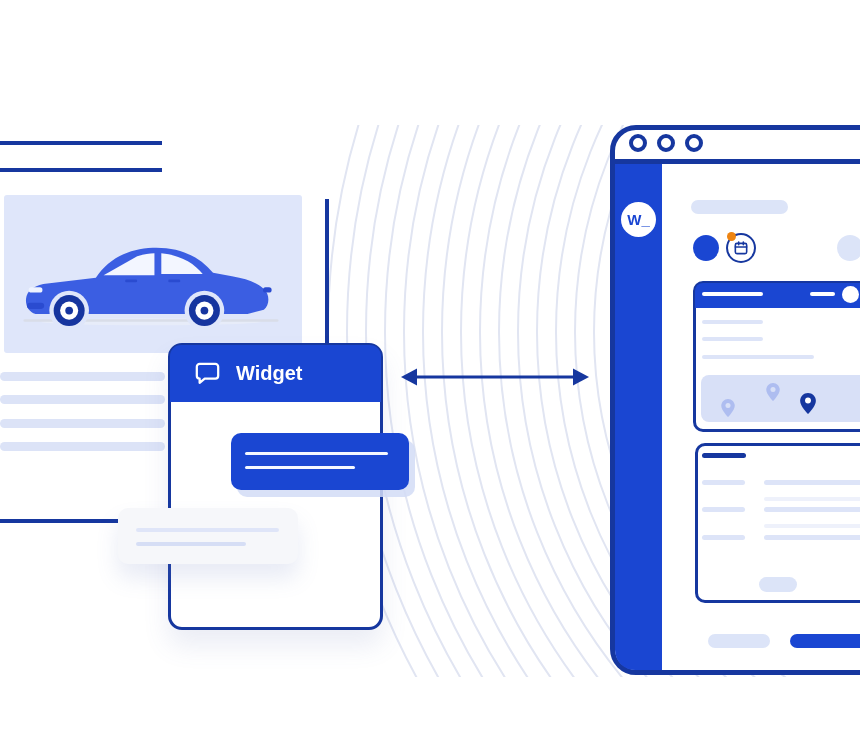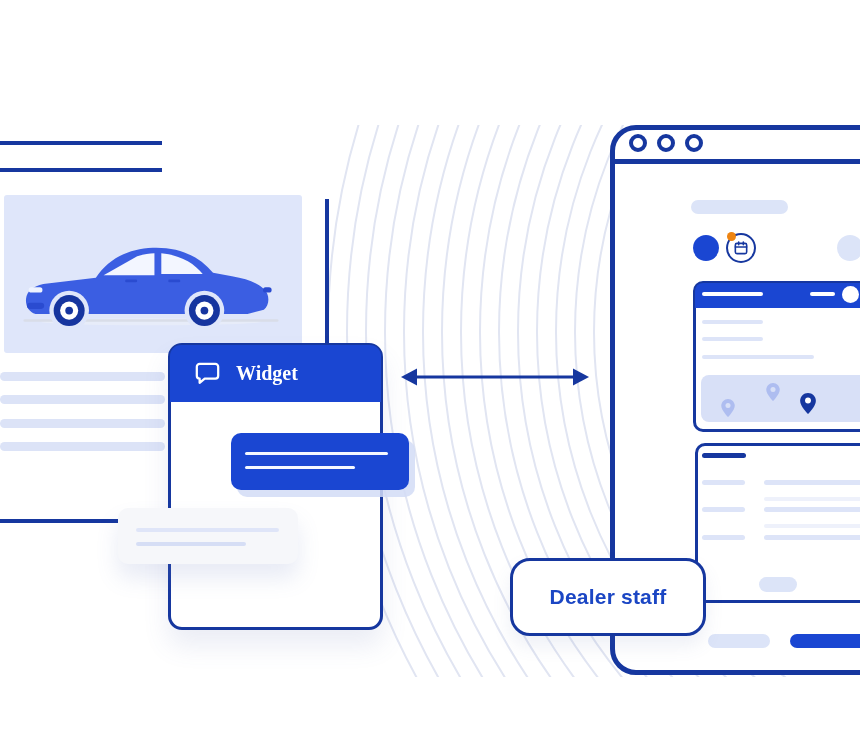--- a/index.html
+++ b/index.html
@@ -21,21 +21,21 @@
   
   .callout{ position:absolute; background:#fff; border:3px solid #16379f; border-radius:20px;
     display:flex; align-items:center; justify-content:center; z-index:6;
     color:#1b46c4; font-weight:bold; font-size:21px; letter-spacing:.2px;
     box-shadow:0 10px 18px rgba(90,110,170,.10); }
   .callout.brand{ left:158px; top:128px; width:236px; height:72px; }
   .callout.dealer{ left:510px; top:558px; width:196px; height:78px; }
   
   .widget{ position:absolute; left:168px; top:343px; width:215px; height:287px;
     background:#fff; border:3px solid #16379f; border-radius:14px; z-index:2;
-    box-shadow:0 16px 26px rgba(90,110,170,.12);font-family:Liberation Serif, serif; }
+    box-shadow:0 16px 26px rgba(90,110,170,.12); }
   .widget-header{ position:absolute; left:-1px; top:-1px; right:-1px; height:57px;
     background:#1a46d2; border-radius:11px 11px 0 0; display:flex; align-items:center; }
   .widget-header .w-icon{ margin-left:24px; display:flex; }
   .widget-title{ color:#fff; font-weight:bold; font-size:20px; margin-left:15px; }
   .bubble{ position:absolute; border-radius:10px; }
   .bubble.agent{ left:231px; top:433px; width:178px; height:57px; background:#1a46d2; z-index:3;
     box-shadow:6px 7px 0 rgba(210,220,246,.85); }
   .bubble.agent .ln{ position:absolute; height:3px; border-radius:2px; background:#f4f7ff; }
   .bubble.visitor{ left:118px; top:508px; width:180px; height:56px; background:#f6f7fa; z-index:3;
     box-shadow:0 14px 22px rgba(110,130,190,.16); }
@@ -178,20 +178,25 @@
   </svg>
 
   <div class="window">
     <div>
       <div class="tl" style="left:14px;"></div>
       <div class="tl" style="left:42px;"></div>
       <div class="tl" style="left:70px;"></div>
       <div class="titlebar-divider"></div>
     </div>
 
+    <div class="sidebar">
+      <div class="app-logo">
+        <span>W_</span>
+      </div>
+    </div>
 
     <div class="pill" style="left:76px;top:70px;width:97px;height:14px;"></div>
     <div class="avatar" style="left:78px;top:105px;background:#1a46d2;"></div>
     <div class="notif-dot"></div>
     <div class="ring-btn">
       <svg width="16" height="16" viewBox="0 0 24 24" fill="none" stroke="#16379f" stroke-width="2.4" stroke-linecap="round">
         <rect x="3.5" y="5" width="17" height="15.5" rx="2.5"></rect>
         <line x1="3.5" y1="10.5" x2="20.5" y2="10.5"></line>
         <line x1="8.5" y1="3" x2="8.5" y2="7"></line>
         <line x1="15.5" y1="3" x2="15.5" y2="7"></line>
@@ -234,17 +239,14 @@
       <div class="frow-ghost" style="top:78px;"></div>
       <div class="frow-l" style="top:89px;"></div>
       <div class="frow-r" style="top:89px;"></div>
       <div class="pill" style="left:61px;top:131px;width:38px;height:15px;border-radius:8px;"></div>
     </div>
 
     <div class="bottom-pill" style="left:93px;width:62px;background:#dce4f8;"></div>
     <div class="bottom-pill" style="left:175px;width:107px;background:#1a46d2;"></div>
   </div>
 
-  <div class="callout dealer">
-    <span>Dealer staff</span>
-  </div>
 
 </div>
 
 </body></html>

